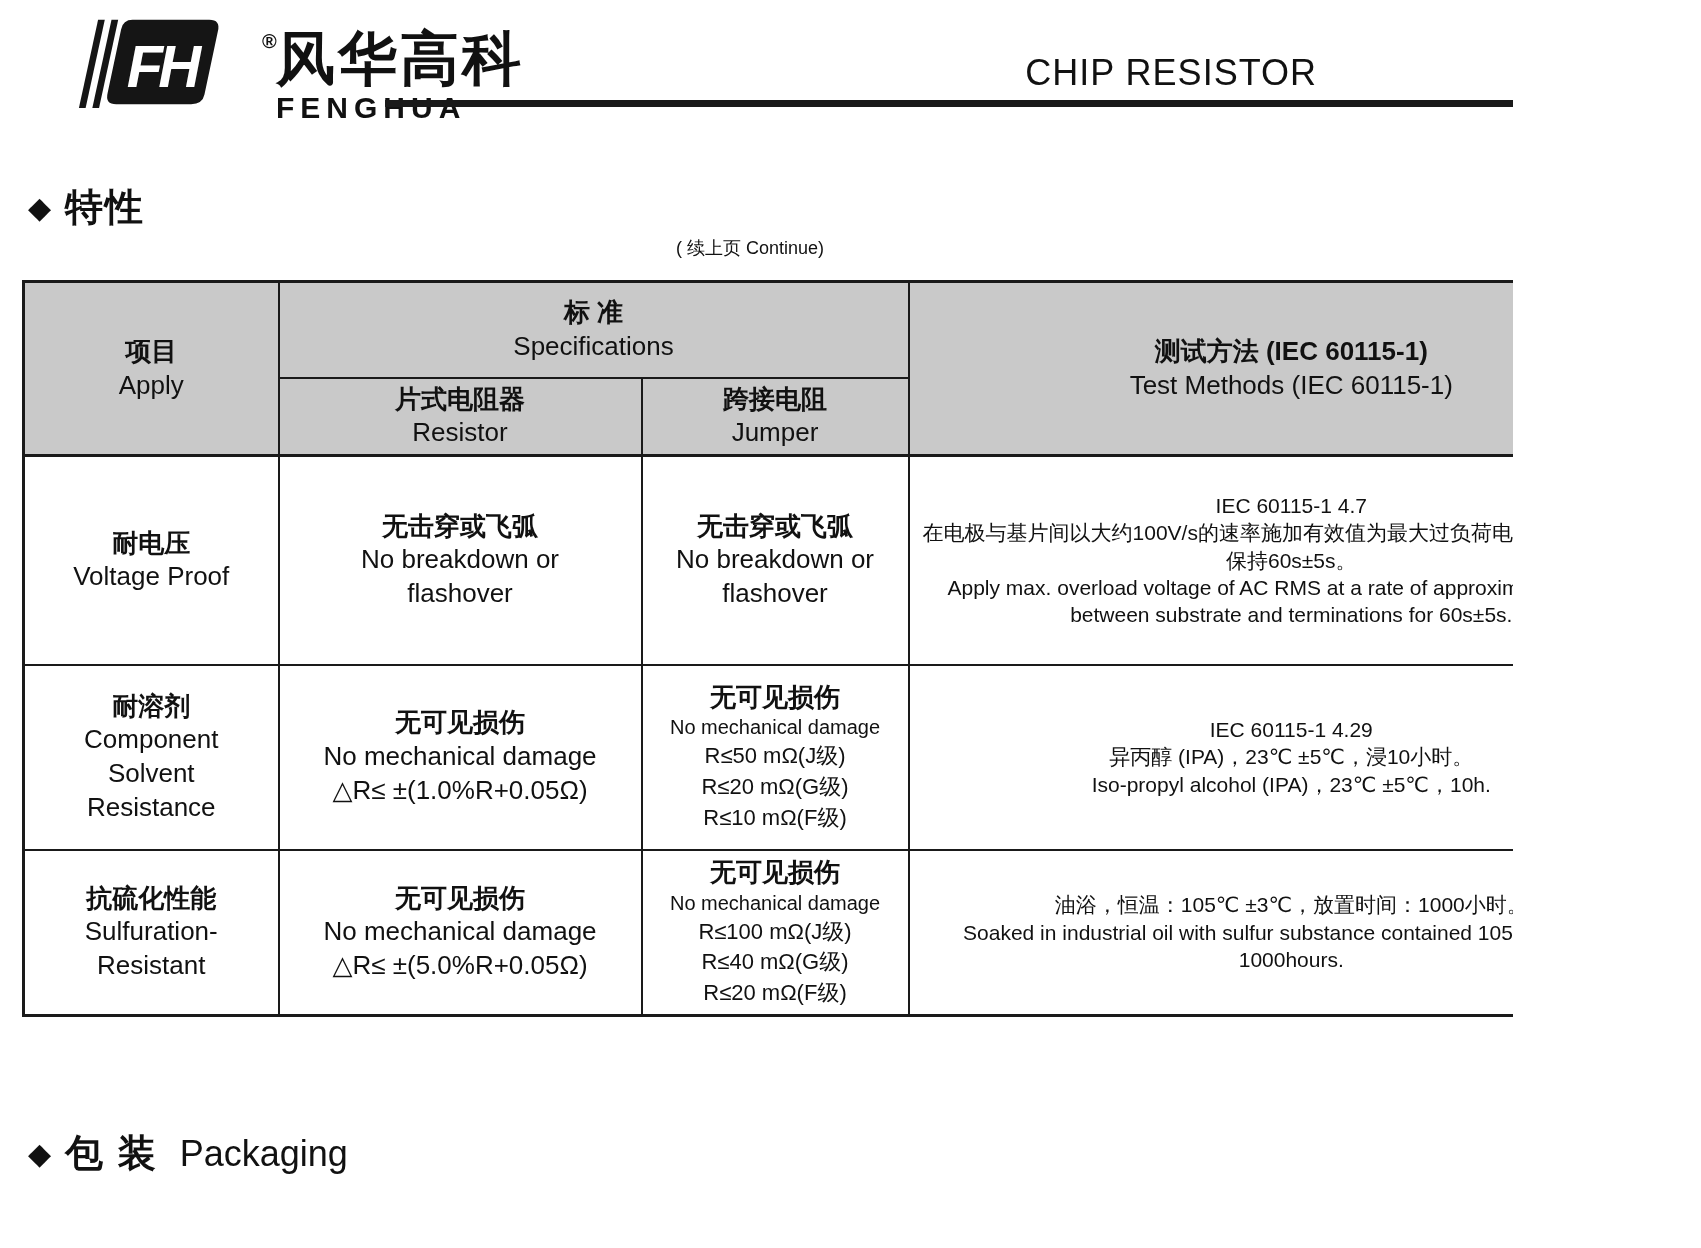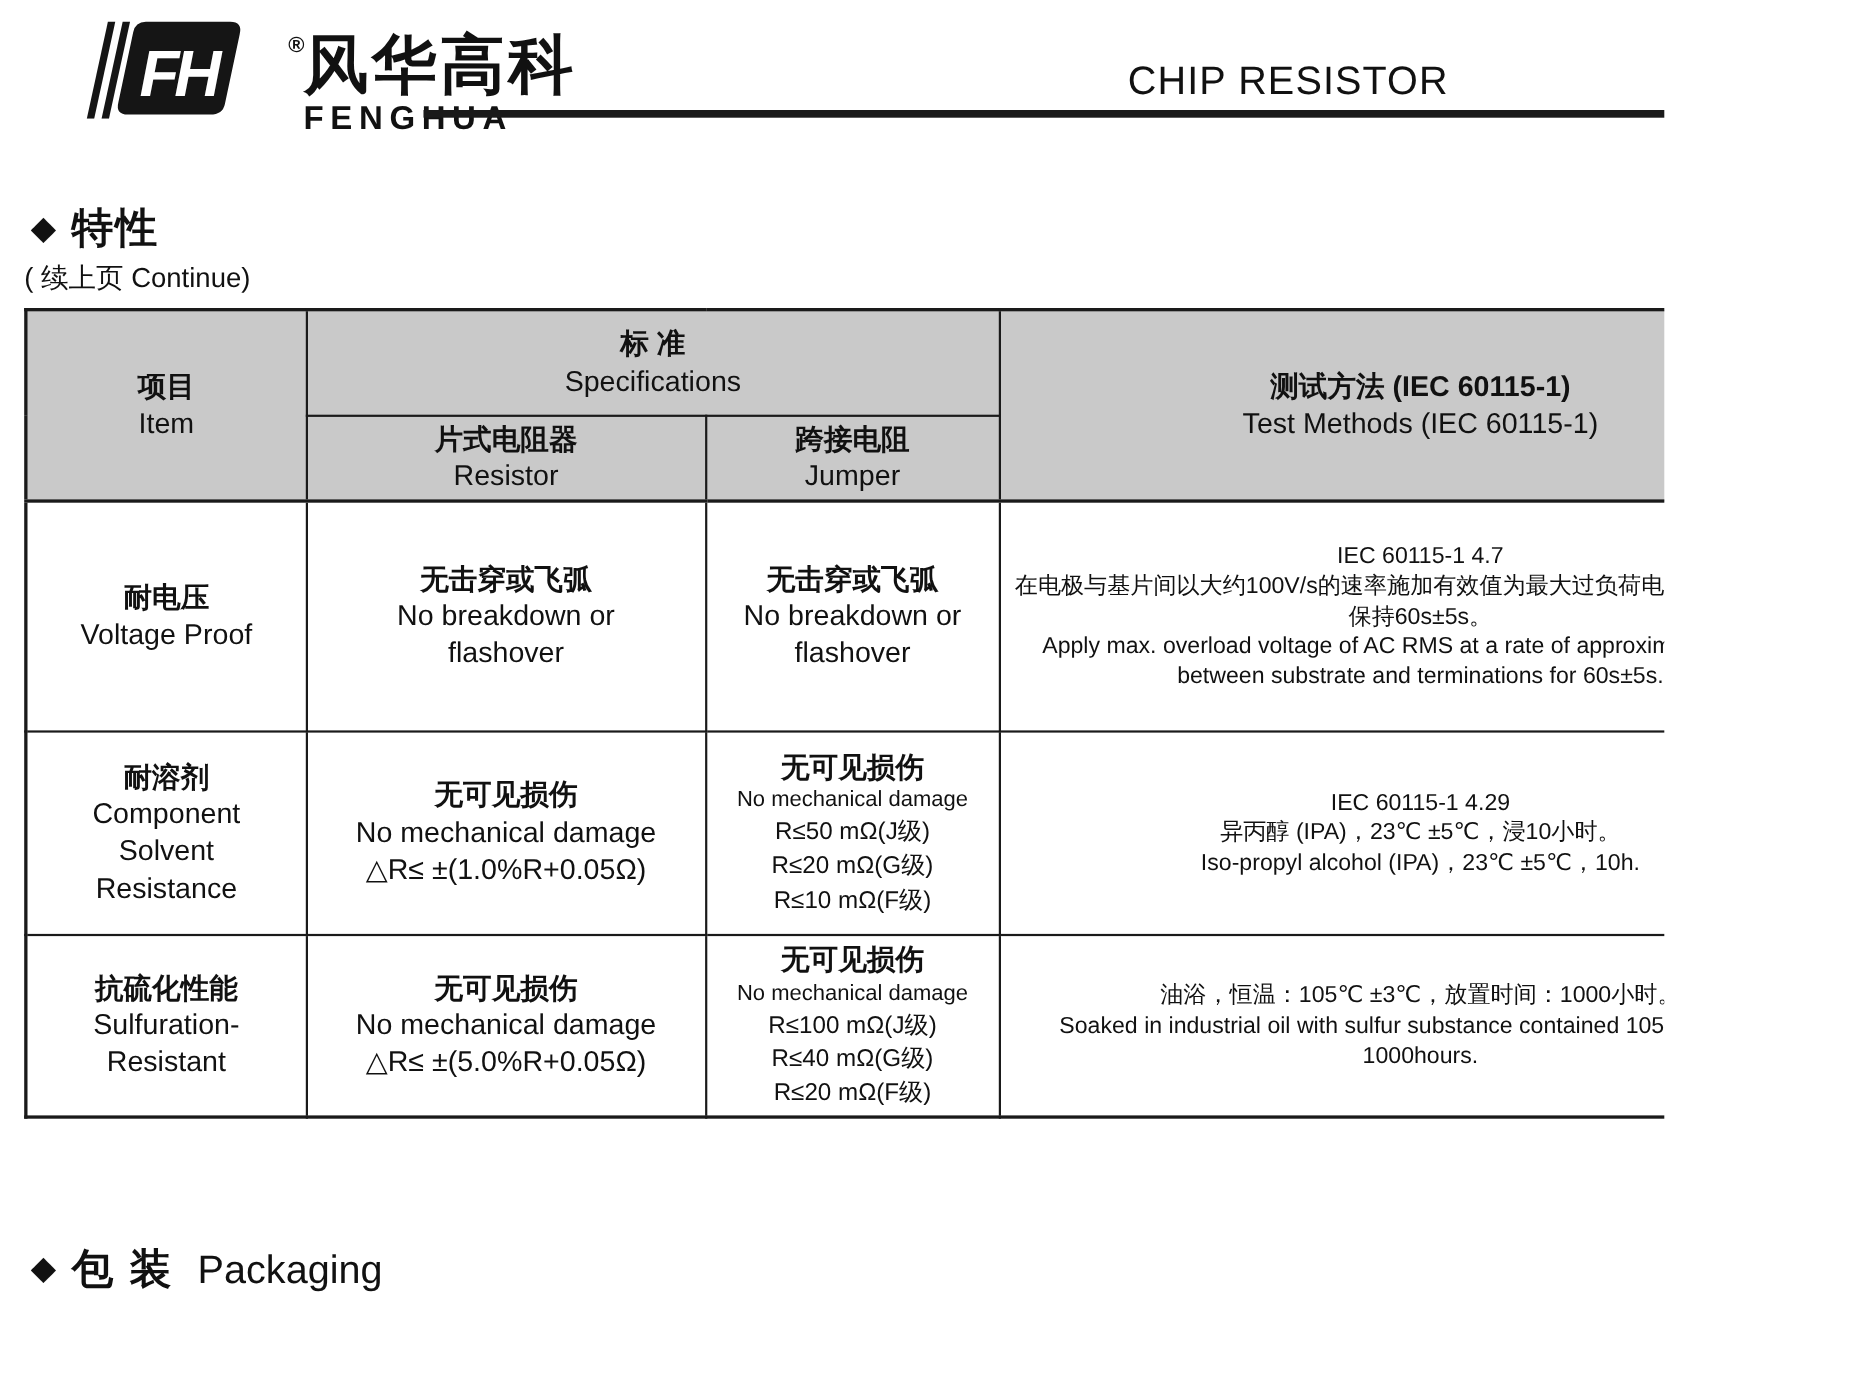--- a/index.html
+++ b/index.html
@@ -27,21 +27,21 @@
   .header-rule{position:absolute;left:385px;top:100px;width:1278px;height:7px;background:var(--border);}
 
   
   .section-heading{position:absolute;left:28px;display:flex;align-items:center;white-space:nowrap;}
   .section-heading .bullet{font-size:30px;margin-right:14px;line-height:1;}
   .section-heading .cn{font-size:38px;font-weight:bold;letter-spacing:2px;}
   .section-heading .en{font-size:36px;margin-left:22px;}
   #characteristics-heading{top:182px;}
   #packaging-heading{top:1128px;}
 
-  .continue-note{position:absolute;left:22px;top:236px;width:1456px;font-size:25px;}
+  .continue-note{position:absolute;left:22px;top:236px;width:1456px;text-align:center;font-size:18px;}
 
   
   table.spec{
     position:absolute;left:22px;top:280px;width:1651px;
     border-collapse:collapse;table-layout:fixed;
     border:3px solid var(--border);
     font-size:26px;line-height:1.3;
   }
   table.spec th,table.spec td{
     border:2px solid var(--border);
@@ -102,21 +102,21 @@
     <colgroup>
       <col style="width:255px">
         <col style="width:363px">
         <col style="width:267px">
         <col style="width:766px">
     </colgroup>
     <thead>
       <tr class="hr1">
         <th rowspan="2">
           <span class="cn-line">项目</span>
-          <span class="en-line">Item</span>
+          <span class="en-line">Apply</span>
         </th>
         <th colspan="2">
           <span class="cn-line">标 准</span>
           <span class="en-line">Specifications</span>
         </th>
         <th rowspan="2">
           <span class="cn-line">测试方法 (IEC 60115-1)</span>
           <span class="en-line">Test Methods (IEC 60115-1)</span>
         </th>
       </tr>

